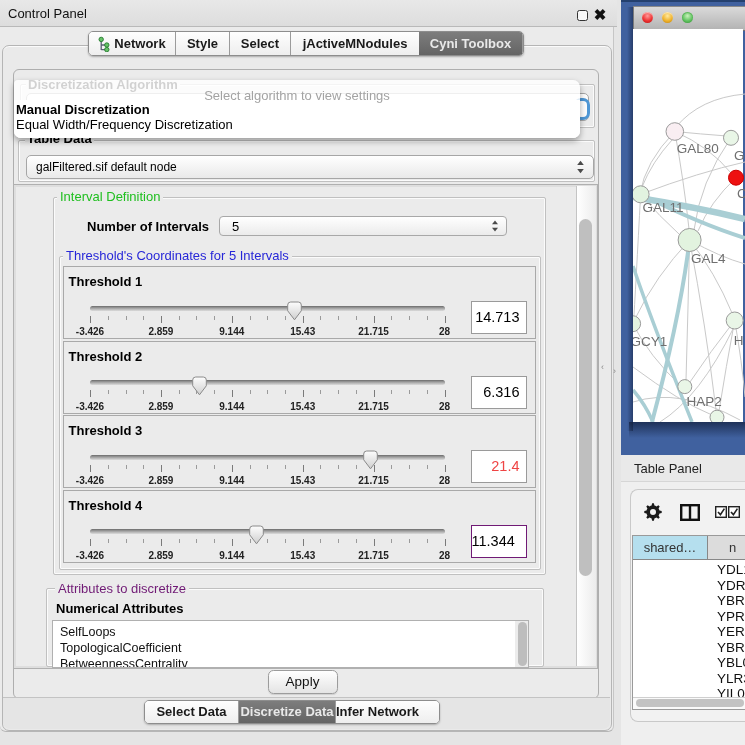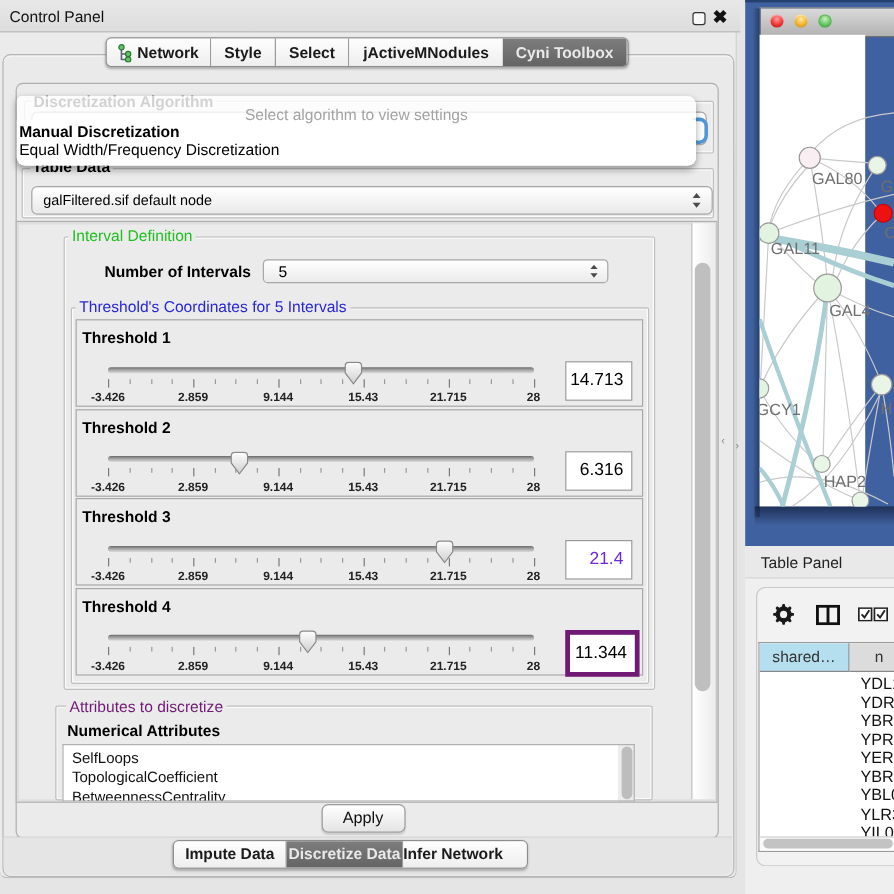--- a/index.html
+++ b/index.html
@@ -190,21 +190,21 @@
       <div class="abs" style="left:351.0px;top:59px;width:60px;text-align:center;font-size:10px;font-weight:bold;color:#222;">28</div>
       <svg class="abs" style="left:298.0px;top:34px;" width="17" height="20" viewBox="0 0 17 20">
         <path d="M1.7 4 Q1.7 1 4.7 1 L12.3 1 Q15.3 1 15.3 4 L15.3 9.8 L8.5 18.8 L1.7 9.8 Z" fill="url(#g3)" stroke="#8a8a8a" stroke-width="1"></path>
         <defs>
           <linearGradient id="g3" x1="0" y1="0" x2="0" y2="1">
             <stop offset="0" stop-color="#fdfdfd"></stop>
             <stop offset="1" stop-color="#cfcfcf"></stop>
           </linearGradient>
         </defs>
       </svg>
-      <div class="abs" style="left:407px;top:34px;width:48px;height:31px;background:#fff;border:1px solid #9a9a9a;font-size:14.5px;color:#6d28d9;text-align:right;line-height:31px;padding-right:6px;">21.4</div>
+      <div class="abs" style="left:407px;top:34px;width:48px;height:31px;background:#fff;border:1px solid #9a9a9a;font-size:14.5px;color:#ef4444;text-align:right;line-height:31px;padding-right:6px;">21.4</div>
     </div>
 <div class="abs" style="left:62.5px;top:489.5px;width:471px;height:71px;border:1px solid #a9a9a9;background:#ebebeb;">
       <div class="abs" style="left:5px;top:7px;font-size:13px;font-weight:bold;color:#000;">Threshold 4</div>
       <div class="abs" style="left:26.5px;top:38.5px;width:355px;height:5px;border-radius:2.5px;background:linear-gradient(#6a6a6a,#9e9e9e 40%,#dcdcdc);"></div>
       <div class="abs" style="left:26.5px;top:48.5px;width:1px;height:7px;background:#7a7a7a;"></div>
       <div class="abs" style="left:44.2px;top:48.5px;width:1px;height:4px;background:#9a9a9a;"></div>
       <div class="abs" style="left:62.0px;top:48.5px;width:1px;height:4px;background:#9a9a9a;"></div>
       <div class="abs" style="left:79.7px;top:48.5px;width:1px;height:4px;background:#9a9a9a;"></div>
       <div class="abs" style="left:97.4px;top:48.5px;width:1px;height:7px;background:#7a7a7a;"></div>
       <div class="abs" style="left:115.1px;top:48.5px;width:1px;height:4px;background:#9a9a9a;"></div>
@@ -231,39 +231,39 @@
       <div class="abs" style="left:351.0px;top:59px;width:60px;text-align:center;font-size:10px;font-weight:bold;color:#222;">28</div>
       <svg class="abs" style="left:184.6px;top:34px;" width="17" height="20" viewBox="0 0 17 20">
         <path d="M1.7 4 Q1.7 1 4.7 1 L12.3 1 Q15.3 1 15.3 4 L15.3 9.8 L8.5 18.8 L1.7 9.8 Z" fill="url(#g4)" stroke="#8a8a8a" stroke-width="1"></path>
         <defs>
           <linearGradient id="g4" x1="0" y1="0" x2="0" y2="1">
             <stop offset="0" stop-color="#fdfdfd"></stop>
             <stop offset="1" stop-color="#cfcfcf"></stop>
           </linearGradient>
         </defs>
       </svg>
-      <div class="abs" style="left:407px;top:34px;width:48px;height:31px;background:#fff;border:4px solid #701a75;font-size:14.5px;color:#000;text-align:right;line-height:31px;padding-right:6px;">11.344</div>
+      <div class="abs" style="left:407px;top:34px;width:48px;height:31px;background:#fff;border:1px solid #701a75;font-size:14.5px;color:#000;line-height:31px;padding-right:6px;">11.344</div>
     </div>
 
   <div class="abs etched" style="left:46px;top:588px;width:496px;height:77px;"></div>
   <div class="gtitle" style="left:55px;top:582px;color:#701a75;">Attributes to discretize</div>
   <div class="abs" style="left:56px;top:601px;font-size:13px;font-weight:bold;color:#000;">Numerical Attributes</div>
 
   <div class="abs" style="left:52px;top:620px;width:463px;height:46px;background:#ffffff;border:1px solid #b0b0b0;border-right:none;overflow:hidden;">
     <div style="font-size:12.5px;color:#111;padding-left:7px;line-height:16px;padding-top:3px;">SelfLoops<br>TopologicalCoefficient<br>BetweennessCentrality</div>
   </div>
   <div class="abs" style="left:515px;top:620px;width:13px;height:46px;background:#ececec;border:1px solid #b0b0b0;border-left:none;"></div>
   <div class="abs" style="left:517.5px;top:621.5px;width:9.5px;height:44px;background:#bdbdbd;border-radius:5px;"></div>
 
   <div class="abs" style="left:267.5px;top:669.5px;width:68px;height:22px;border:1px solid #9c9c9c;border-radius:5.5px;background:linear-gradient(#ffffff,#e4e4e4);text-align:center;line-height:22px;font-size:13.5px;color:#111;box-shadow:0 1px 1px rgba(0,0,0,0.12);">Apply</div>
 
   <div class="abs" style="left:3px;top:697px;width:607px;height:31px;background:#e5e5e5;border-top:1px solid #c3c3c3;border-radius:0 0 7px 7px;"></div>
 
   <div class="abs" style="left:144px;top:700px;height:22px;display:flex;border:1px solid #8d8d8d;border-radius:5px;overflow:hidden;box-shadow:0 1px 2px rgba(0,0,0,0.25);font-size:13px;font-weight:bold;color:#1a1a1a;">
-    <div style="width:93px;background:linear-gradient(#fefefe,#eeeeee);border-right:1px solid #9b9b9b;text-align:center;line-height:22px;">Impute Data</div>
+    <div style="width:93px;background:linear-gradient(#fefefe,#eeeeee);border-right:1px solid #9b9b9b;text-align:center;line-height:22px;">Select Data</div>
     <div style="width:96px;background:linear-gradient(#7d7d7d,#646464);color:#e9e9e9;border-right:1px solid #9b9b9b;text-align:center;line-height:22px;">Discretize Data</div>
     <div style="width:103px;background:linear-gradient(#fefefe,#eeeeee);line-height:22px;">Infer Network</div>
   </div>
 
   <div class="abs" style="left:14px;top:80px;width:566px;height:58px;background:rgba(255,255,255,0.82);border-radius:4px 7px 7px 7px;box-shadow:0 3px 6px rgba(0,0,0,0.35);"></div>
   <div class="abs" style="left:14px;top:100px;width:566px;height:38px;background:#ffffff;border-radius:0 0 7px 7px;"></div>
   <div class="abs" style="left:14px;top:88px;width:566px;height:14px;text-align:center;font-size:13px;color:#a3a3a3;">Select algorithm to view settings</div>
   <div class="abs" style="left:16px;top:102px;font-size:13px;font-weight:bold;color:#000;">Manual Discretization</div>
   <div class="abs" style="left:16px;top:117px;font-size:13px;color:#000;">Equal Width/Frequency Discretization</div>
 </div>
@@ -275,21 +275,21 @@
 
   <div class="abs" style="left:12px;top:4px;width:112px;height:23px;background:linear-gradient(#dadada,#b2b2b2);border-top:1px solid #8a8a8a;border-left:1px solid #7a7a7a;border-bottom:1px solid #6f6f6f;">
     <div class="abs" style="left:8px;top:5px;width:11px;height:11px;border-radius:50%;background:radial-gradient(circle at 50% 35%, #ff9a9a, #ee3333 55%, #b30f0f);box-shadow:inset 0 1px 1px rgba(255,255,255,0.6);"></div>
     <div class="abs" style="left:28px;top:5px;width:11px;height:11px;border-radius:50%;background:radial-gradient(circle at 50% 35%, #ffe9a0, #f0b32c 55%, #bb7d0a);box-shadow:inset 0 1px 1px rgba(255,255,255,0.6);"></div>
     <div class="abs" style="left:48px;top:5px;width:11px;height:11px;border-radius:50%;background:radial-gradient(circle at 50% 35%, #c9f2bb, #62c462 55%, #2c8a2c);box-shadow:inset 0 1px 1px rgba(0,120,0,0.3);"></div>
   </div>
 
   <div class="abs" style="left:8px;top:420px;width:116px;height:16px;background:linear-gradient(rgba(10,20,45,0.62),rgba(64,97,159,0));"></div>
   <div class="abs" style="left:6px;top:5px;width:6px;height:424px;background:linear-gradient(90deg,rgba(64,97,159,0),rgba(10,20,45,0.45));"></div>
 
-  <div class="abs" style="left:12px;top:27px;width:88px;height:393px;background:#ffffff;text-align:right;">
+  <div class="abs" style="left:12px;top:27px;width:110px;height:393px;background:#ffffff;text-align:right;">
     <svg width="112" height="393" viewBox="633 27 112 393" style="display:block">
       <g fill="none" stroke="#c9c9c9" stroke-width="1">
         <path d="M745 92 Q 700 96 676 125"></path>
         <path d="M672 138 Q 652 160 642 185"></path>
         <path d="M674.8 129.5 Q 710 145 731 171"></path>
         <path d="M674.8 129.5 Q 700 132 727 134"></path>
         <path d="M674.8 129.5 Q 684 180 689 227"></path>
         <path d="M731 135.8 Q 700 180 694 228"></path>
         <path d="M736 175.7 Q 710 200 698 229"></path>
         <path d="M640.6 192.3 Q 660 215 679 232"></path>

